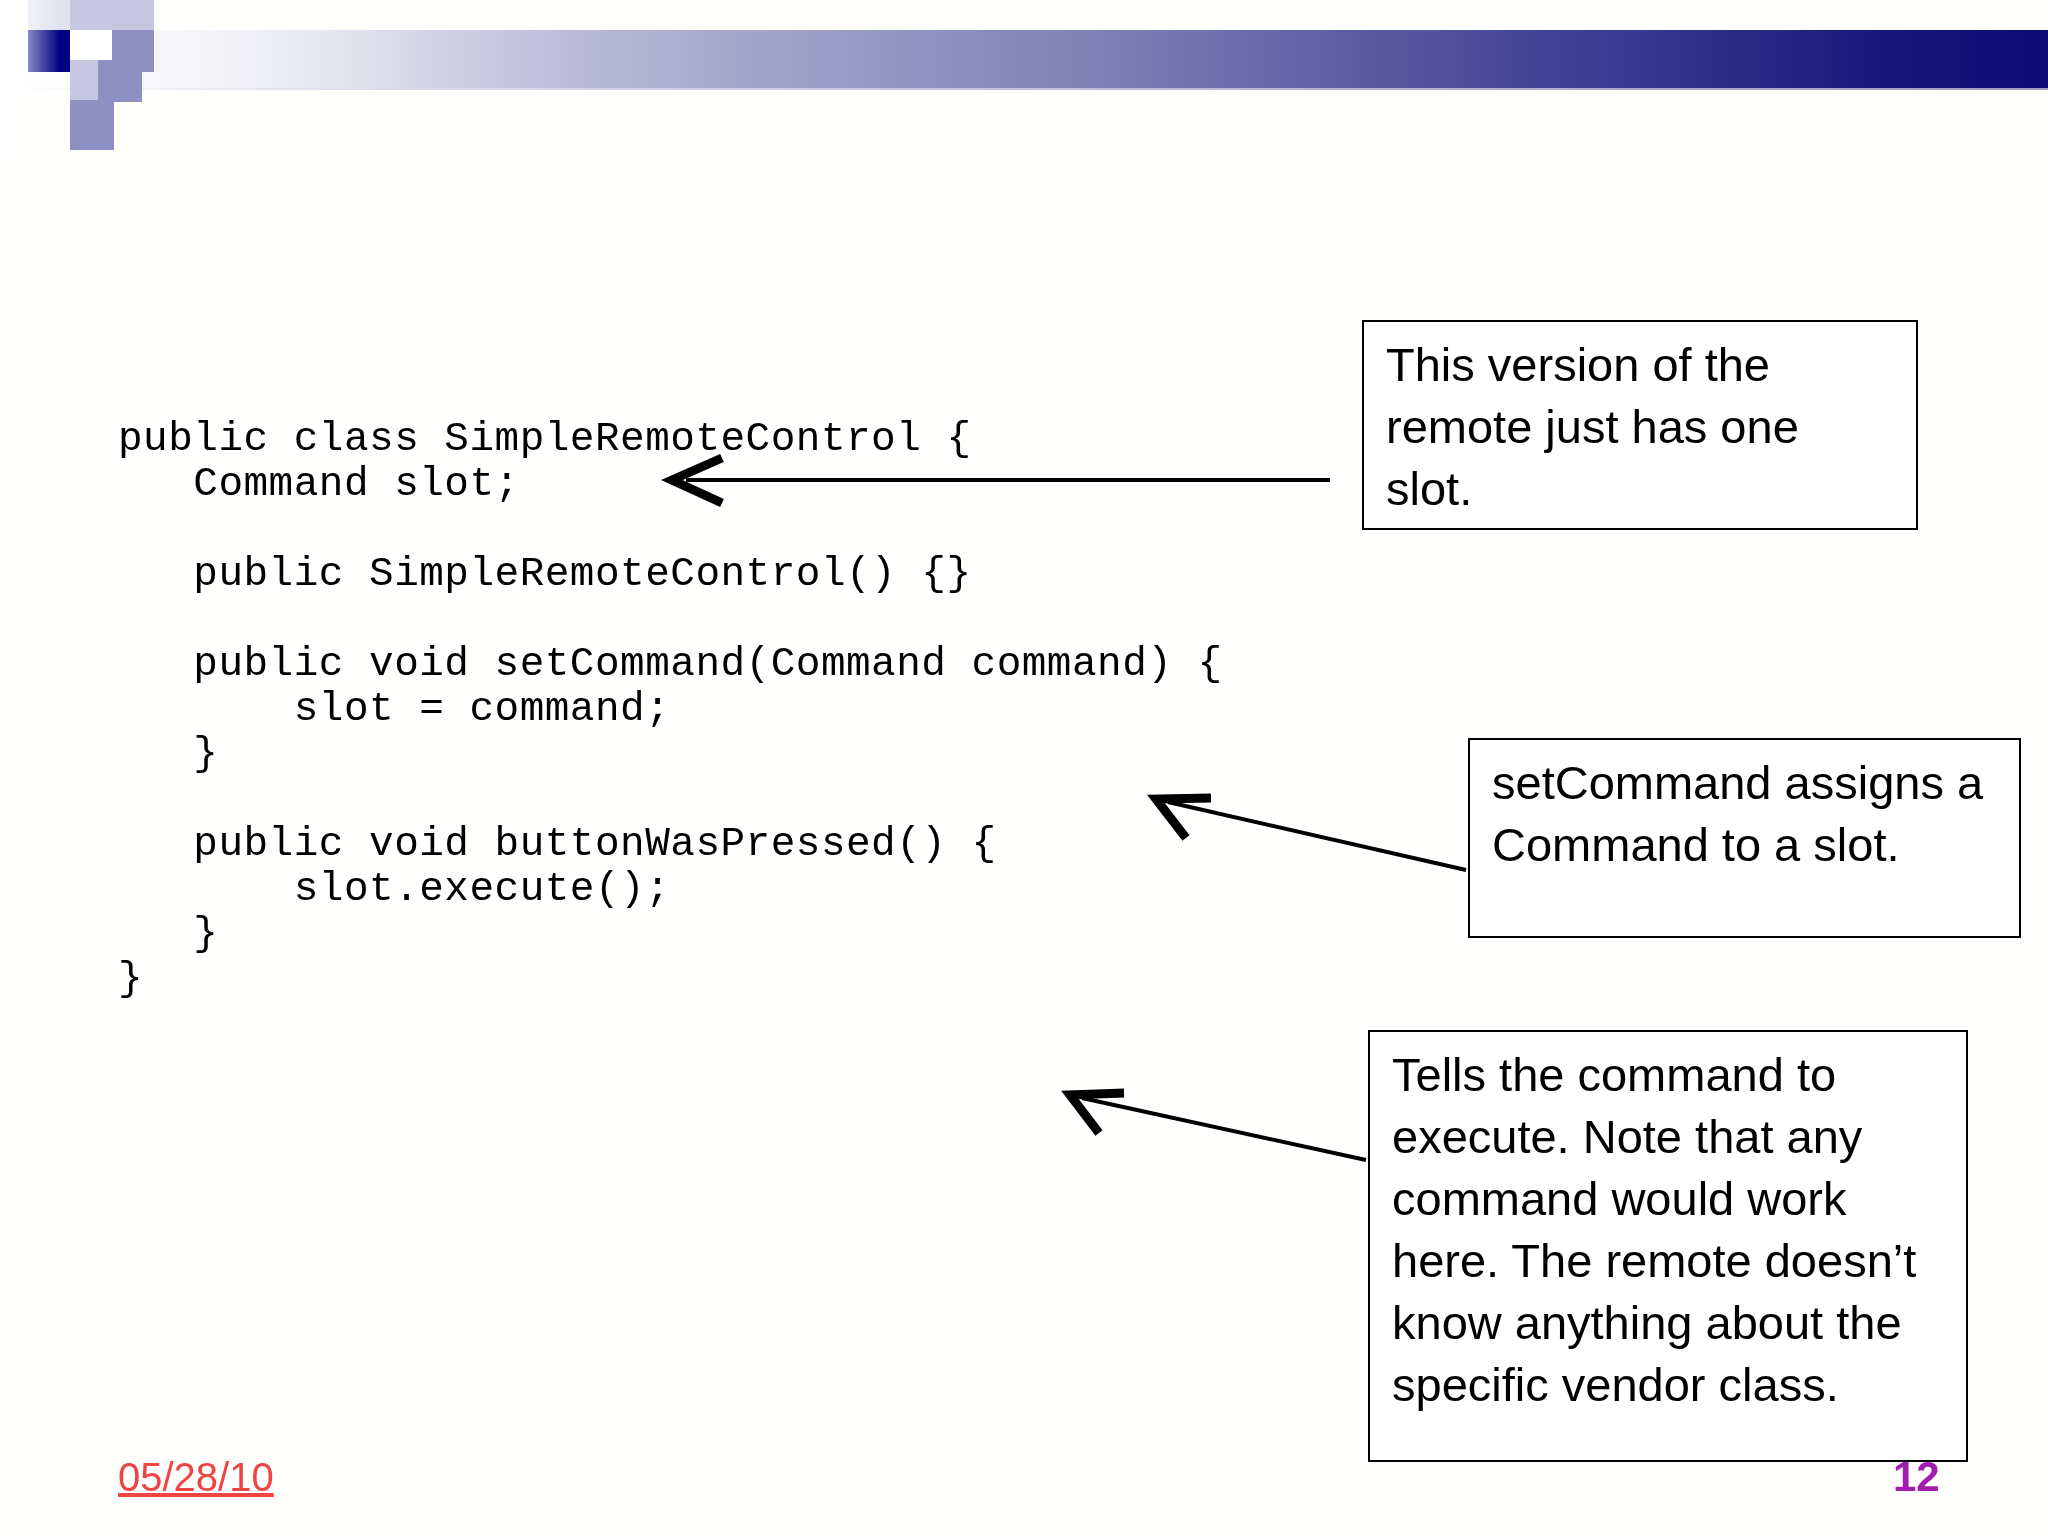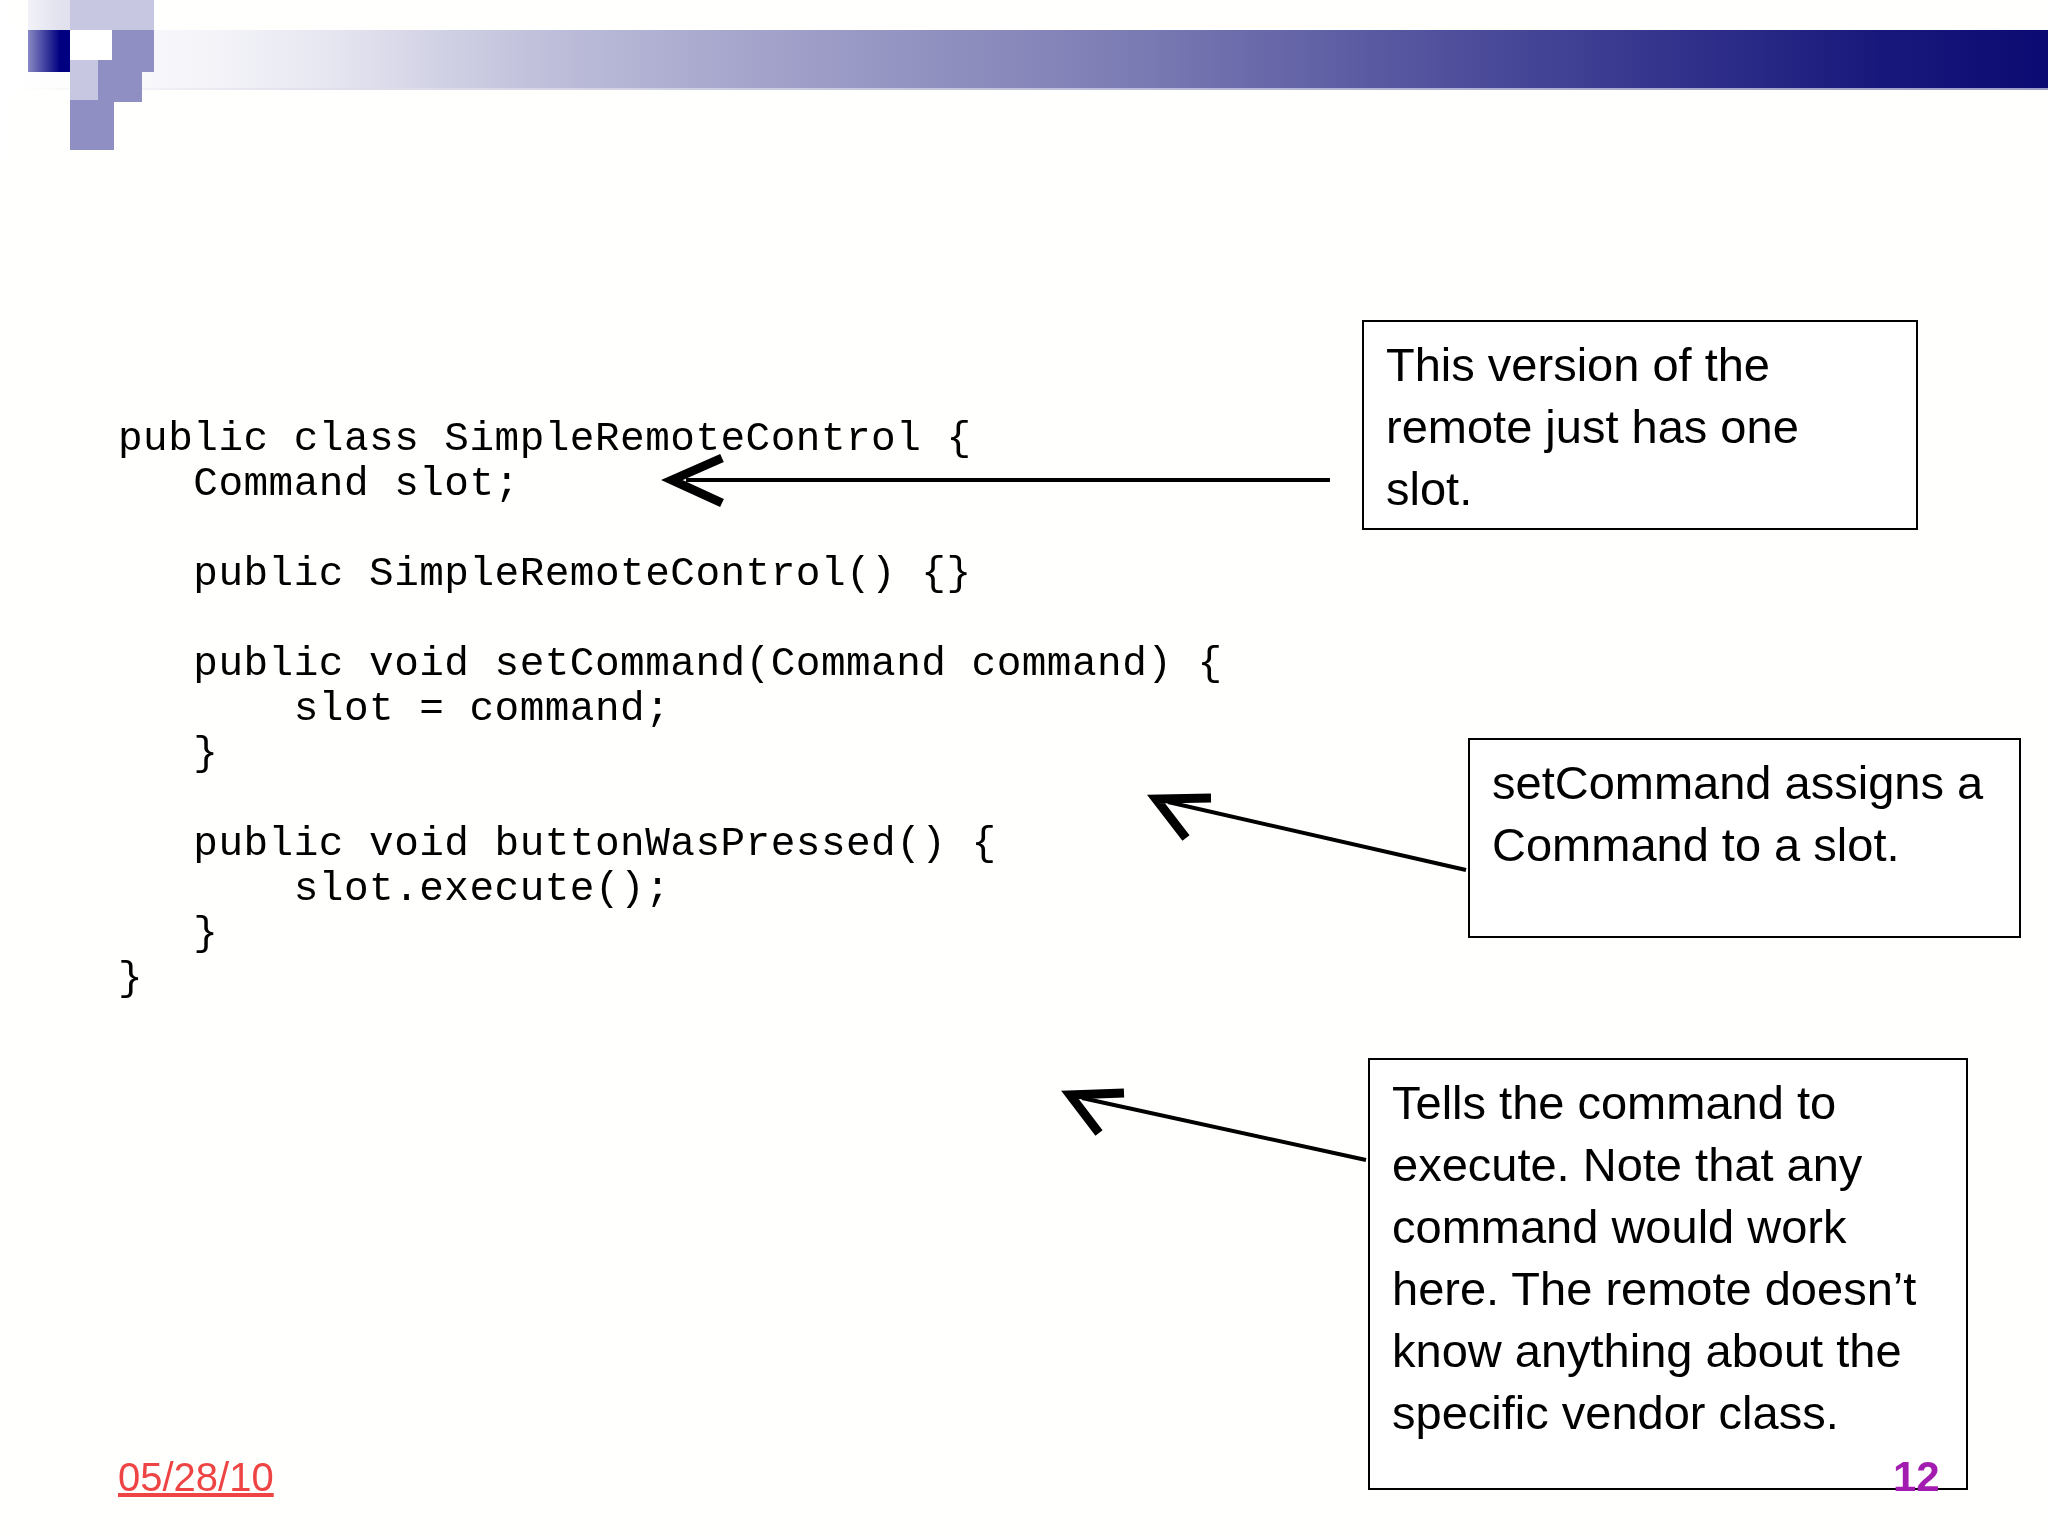--- a/index.html
+++ b/index.html
@@ -100,21 +100,21 @@
     border: 2.5px solid #000000;
     background: #ffffff;
     box-sizing: border-box;
     font-size: 47px;
     line-height: 62px;
     color: #000000;
     padding: 12px 18px 10px 22px;
   }
   #callout-one  { left: 1330px; top: 320px;  width: 556px;  height: 210px; margin-left: 32px; }
   #callout-two  { left: 1468px; top: 738px;  width: 553px;  height: 200px; }
-  #callout-three{ left: 1368px; top: 1030px; width: 600px;  height: 432px; margin-top: 28px; }
+  #callout-three{ left: 1368px; top: 1030px; width: 600px;  height: 432px; }
 
   
   .arrows {
     position: absolute;
     left: 0; top: 0;
     width: 2048px; height: 1536px;
     pointer-events: none;
   }
 
   

